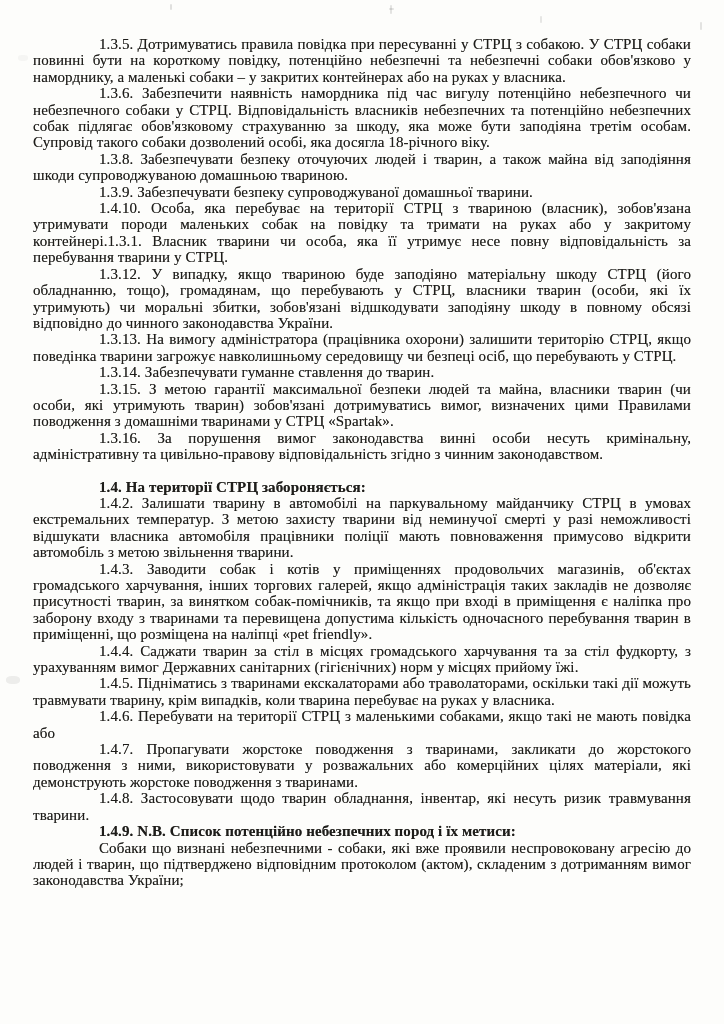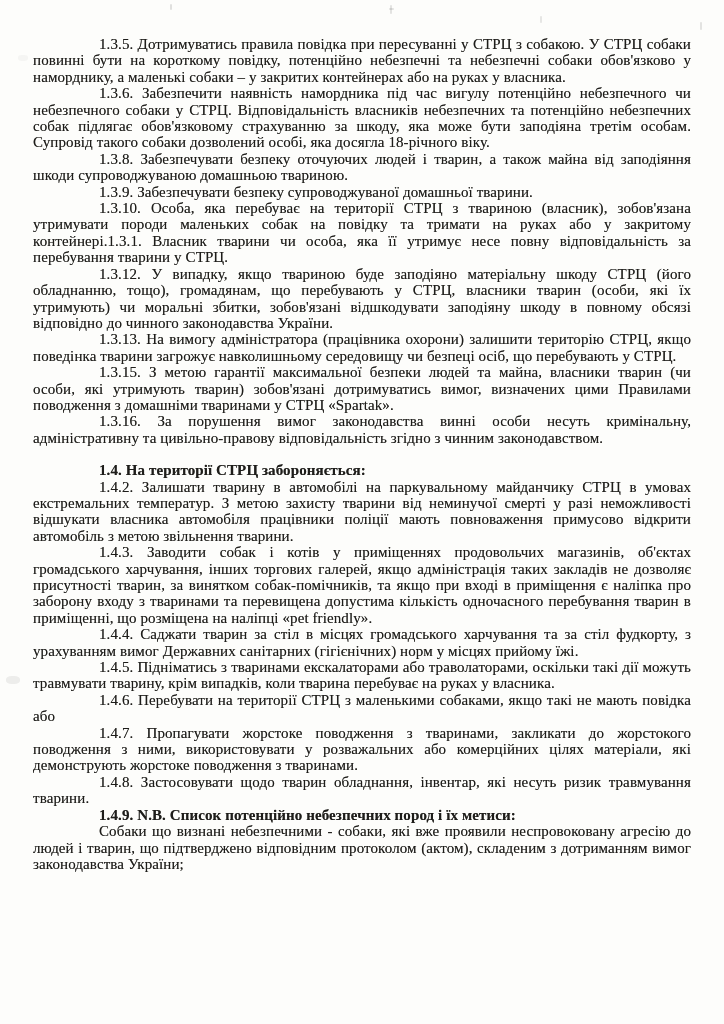--- a/index.html
+++ b/index.html
@@ -68,23 +68,24 @@
   <div class="speck s4"></div>
   <div class="speck s5"></div>
   <div class="smudge m1"></div>
   <div class="smudge m2"></div>
 
   <div class="doc-body">
       <p class="para">1.3.5. Дотримуватись правила повідка при пересуванні у СТРЦ з собакою. У СТРЦ собаки повинні бути на короткому повідку, потенційно небезпечні та небезпечні собаки обов'язково у наморднику, а маленькі собаки – у закритих контейнерах або на руках у власника.</p>
       <p class="para">1.3.6. Забезпечити наявність намордника під час вигулу потенційно небезпечного чи небезпечного собаки у СТРЦ. Відповідальність власників небезпечних та потенційно небезпечних собак підлягає обов'язковому страхуванню за шкоду, яка може бути заподіяна третім особам. Супровід такого собаки дозволений особі, яка досягла 18-річного віку.</p>
       <p class="para">1.3.8. Забезпечувати безпеку оточуючих людей і тварин, а також майна від заподіяння шкоди супроводжуваною домашньою твариною.</p>
       <p class="para">1.3.9. Забезпечувати безпеку супроводжуваної домашньої тварини.</p>
-      <p class="para">1.3.10. Особа, яка перебуває на території СТРЦ з твариною (власник), зобов'язана утримувати породи маленьких собак на повідку та тримати на руках або у закритому контейнері.1.3.1. Власник тварини чи особа, яка її утримує несе повну відповідальність за перебування тварини у СТРЦ.</p>
+      <p class="para">1.4.10. Особа, яка перебуває на території СТРЦ з твариною (власник), зобов'язана утримувати породи маленьких собак на повідку та тримати на руках або у закритому контейнері.1.3.1. Власник тварини чи особа, яка її утримує несе повну відповідальність за перебування тварини у СТРЦ.</p>
       <p class="para">1.3.12. У випадку, якщо твариною буде заподіяно матеріальну шкоду СТРЦ (його обладнанню, тощо), громадянам, що перебувають у СТРЦ, власники тварин (особи, які їх утримують) чи моральні збитки, зобов'язані відшкодувати заподіяну шкоду в повному обсязі відповідно до чинного законодавства України.</p>
       <p class="para">1.3.13. На вимогу адміністратора (працівника охорони) залишити територію СТРЦ, якщо поведінка тварини загрожує навколишньому середовищу чи безпеці осіб, що перебувають у СТРЦ.</p>
+      <p class="para">1.3.14. Забезпечувати гуманне ставлення до тварин.</p>
       <p class="para">1.3.15. З метою гарантії максимальної безпеки людей та майна, власники тварин (чи особи, які утримують тварин)  зобов'язані дотримуватись вимог, визначених цими Правилами поводження з домашніми тваринами у СТРЦ «Spartak».</p>
       <p class="para">1.3.16. За порушення вимог законодавства винні особи несуть кримінальну, адміністративну та цивільно-правову відповідальність згідно з чинним законодавством.</p>
       <p class="para heading">1.4. На території СТРЦ забороняється:</p>
       <p class="para">1.4.2. Залишати тварину в автомобілі на паркувальному майданчику СТРЦ в умовах екстремальних температур. З метою захисту тварини від неминучої смерті у разі неможливості відшукати власника автомобіля працівники поліції мають повноваження примусово відкрити автомобіль з метою звільнення тварини.</p>
       <p class="para">1.4.3. Заводити собак і котів у приміщеннях продовольчих магазинів, об'єктах громадського харчування, інших торгових галерей, якщо адміністрація таких закладів не дозволяє присутності тварин, за винятком собак-помічників, та якщо при вході в приміщення є наліпка про заборону входу з тваринами та перевищена допустима кількість одночасного перебування тварин в приміщенні, що розміщена на наліпці «pet friendly».</p>
       <p class="para">1.4.4. Саджати тварин за стіл в місцях громадського харчування та за стіл фудкорту, з урахуванням вимог Державних санітарних (гігієнічних) норм у місцях прийому їжі.</p>
       <p class="para">1.4.5. Підніматись з тваринами екскалаторами або траволаторами, оскільки такі дії можуть травмувати тварину, крім випадків, коли тварина перебуває на руках у власника.</p>
       <p class="para">1.4.6. Перебувати на території СТРЦ з маленькими собаками, якщо такі не мають повідка або</p>
       <p class="para">1.4.7. Пропагувати жорстоке поводження з тваринами, закликати до жорстокого поводження з ними, використовувати у розважальних або комерційних цілях матеріали, які демонструють жорстоке поводження з тваринами.</p>
       <p class="para">1.4.8. Застосовувати щодо тварин обладнання, інвентар, які несуть ризик травмування тварини.</p>

